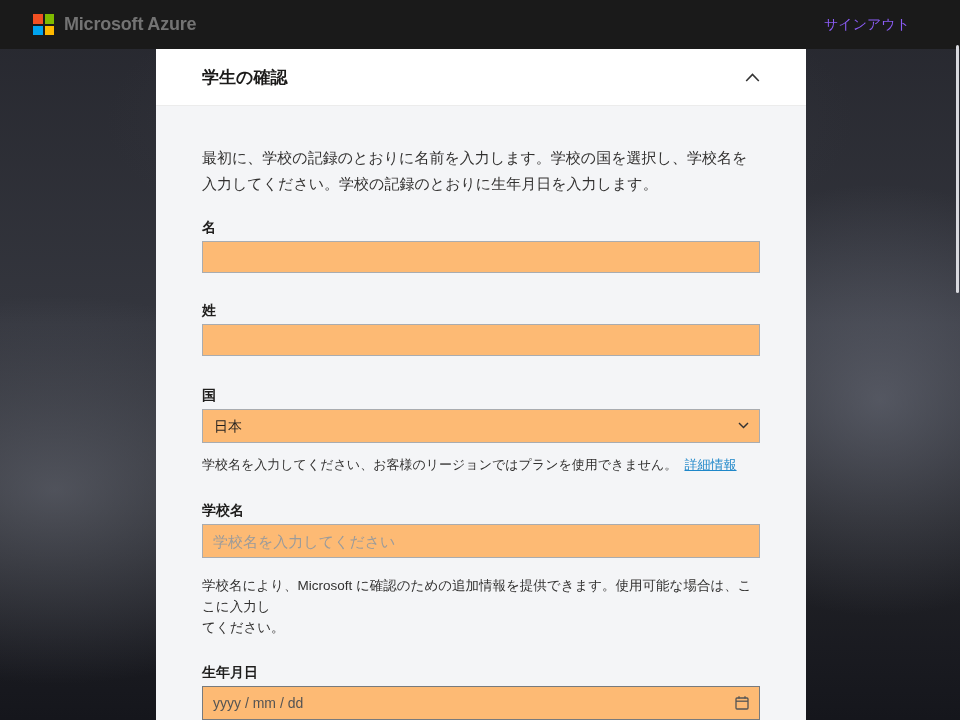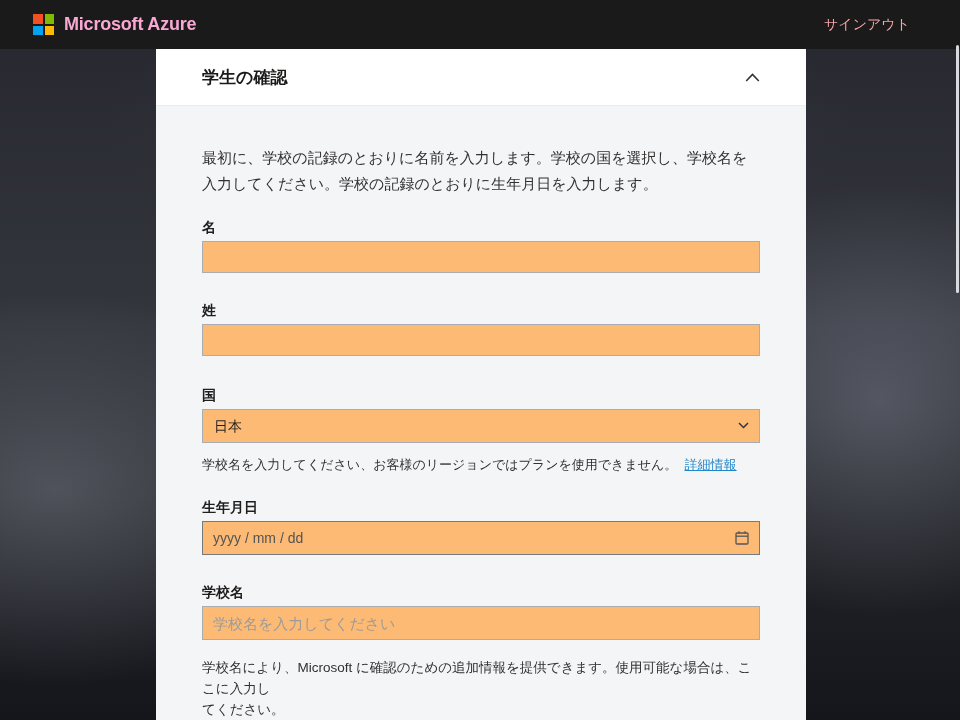--- a/index.html
+++ b/index.html
@@ -19,25 +19,25 @@
     background:#1a1a1a;display:flex;align-items:center;
     box-sizing:border-box;padding:0 50px 0 33px;
   }
   .brand{display:flex;align-items:center;gap:10px;cursor:default;}
   .mslogo{width:21px;height:21px;display:grid;grid-template-columns:1fr 1fr;grid-template-rows:1fr 1fr;gap:2px;}
   .mslogo i{display:block;}
   .mslogo .sq1{background:#f25022;}
   .mslogo .sq2{background:#7fba00;}
   .mslogo .sq3{background:#00a4ef;}
   .mslogo .sq4{background:#ffb900;}
-  .brand-text{color:#f9a8d4;font-size:18px;font-weight:600;letter-spacing:-0.2px;white-space:nowrap;}
+  .brand-text{color:#737373;font-size:18px;font-weight:600;letter-spacing:-0.2px;white-space:nowrap;}
   .topbar-right{margin-left:auto;display:flex;align-items:center;gap:28px;}
   .account{display:flex;align-items:center;color:#ffffff;font-size:14px;white-space:nowrap;}
   .redaction{display:inline-block;width:65px;height:17px;background:#ffffff;margin-right:1px;}
-  .signout{color:#fca5a5;font-size:14px;white-space:nowrap;cursor:pointer;}
+  .signout{color:#8b5cf6;font-size:14px;white-space:nowrap;cursor:pointer;}
 
   
   .scroll-thumb{position:absolute;right:1px;top:45px;width:3px;height:248px;background:#d9dadf;border-radius:2px;}
 
   
   .card{
     position:absolute;left:156px;top:49px;width:650px;height:671px;
     background:#f4f5f7;box-sizing:border-box;
   }
   .card-header{
@@ -145,36 +145,36 @@
           <svg width="11" height="7" viewBox="0 0 11 7" fill="none">
             <path d="M1 1 L5.5 5.6 L10 1" stroke="#333333" stroke-width="1.4" fill="none"></path>
           </svg>
         </span>
       </div>
       <div class="helper"><span>学校名を入力してください、お客様のリージョンではプランを使用できません。</span>&nbsp;
         <a>詳細情報</a>
       </div>
     </div>
 
+    <div class="field mt-field">
+      <label>学校名</label>
+      <input class="txt school-input" type="text" placeholder="学校名を入力してください" style="">
+      <div class="helper2">学校名により、Microsoft に確認のための追加情報を提供できます。使用可能な場合は、ここに入力し
+てください。</div>
+    </div>
+
     <div class="field mt-field" style="margin-top:26px;">
       <label>生年月日</label>
       <div class="date-wrap">
         <input class="txt date-input" type="text" placeholder="yyyy / mm / dd" style="">
         <span class="calendar-icon">
           <svg width="16" height="16" viewBox="0 0 16 16" fill="none" stroke="#555555" stroke-width="1.3">
             <rect x="2" y="3" width="12" height="11" rx="1"></rect>
             <line x1="2" y1="6.2" x2="14" y2="6.2"></line>
             <line x1="5" y1="1.2" x2="5" y2="3.6"></line>
             <line x1="11" y1="1.2" x2="11" y2="3.6"></line>
           </svg>
         </span>
       </div>
     </div>
 
-    <div class="field mt-field">
-      <label>学校名</label>
-      <input class="txt school-input" type="text" placeholder="学校名を入力してください" style="">
-      <div class="helper2">学校名により、Microsoft に確認のための追加情報を提供できます。使用可能な場合は、ここに入力し
-てください。</div>
-    </div>
-
   </div>
 </main>
 
 </body></html>

